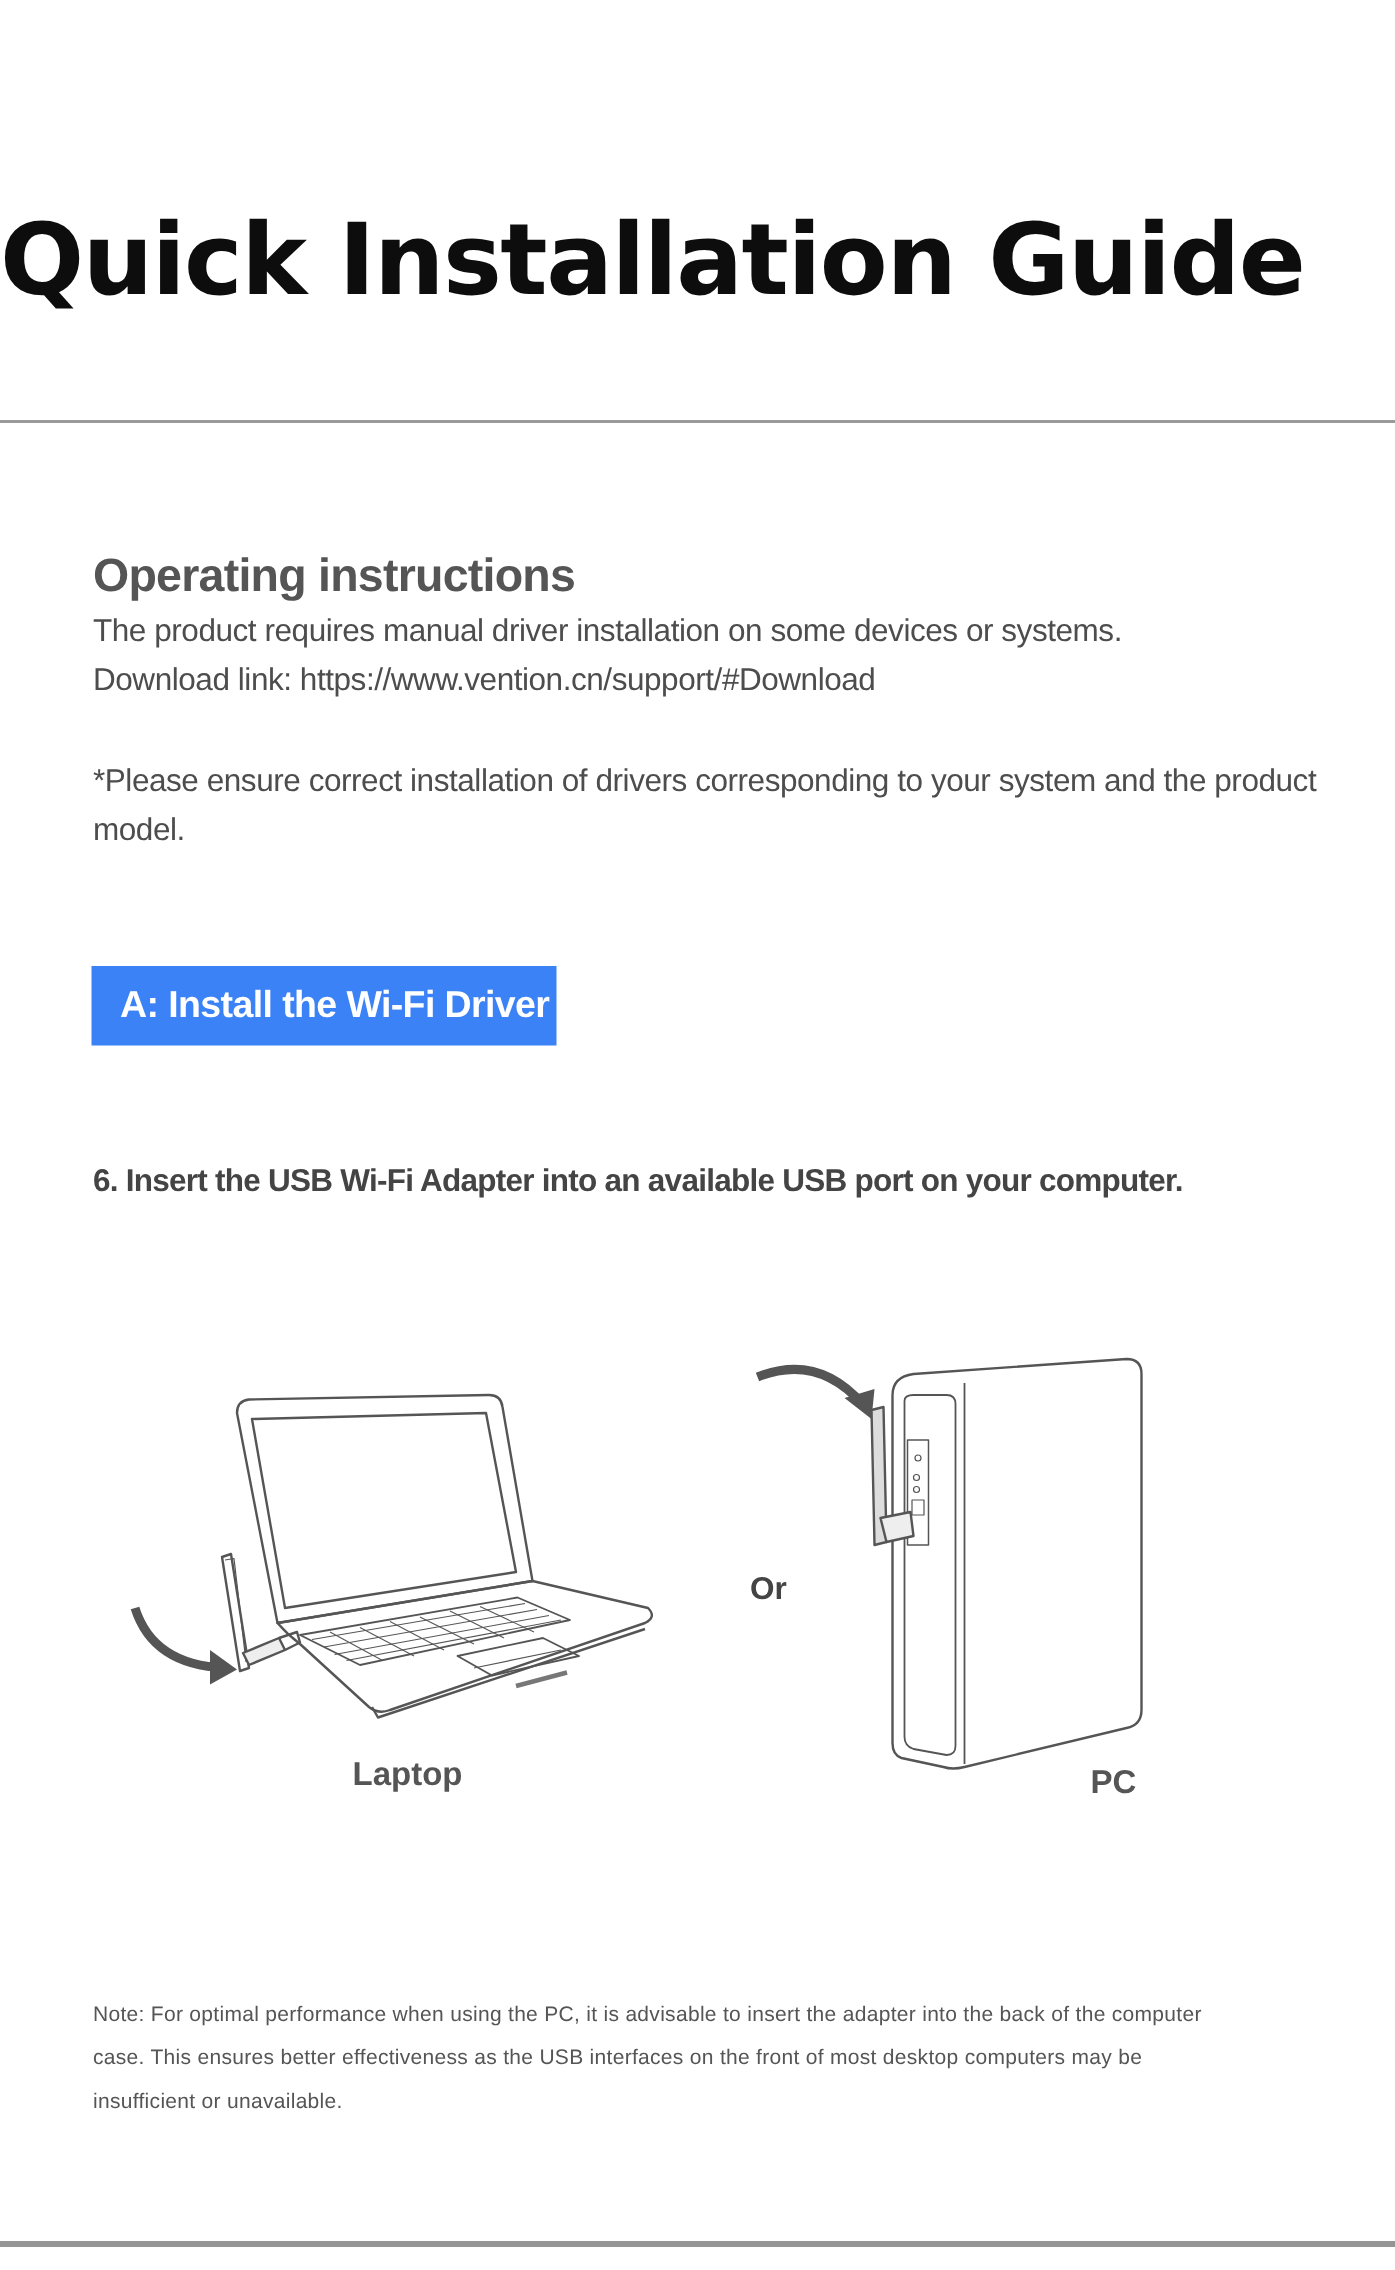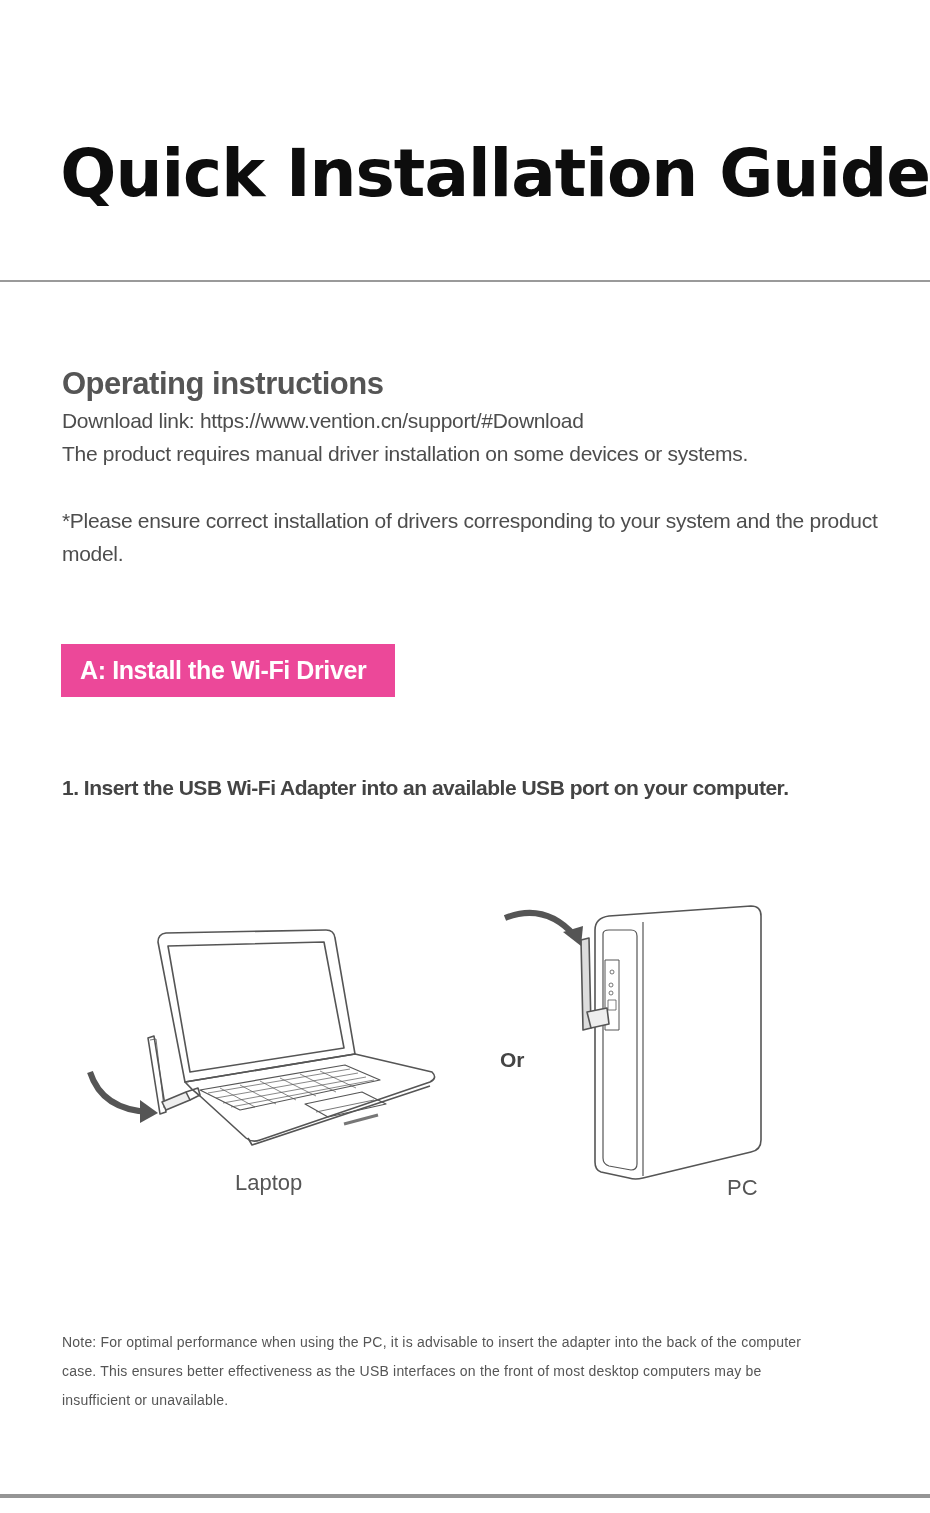--- a/index.html
+++ b/index.html
@@ -1,51 +1,51 @@
 <!DOCTYPE html>
 <html><head>
 <meta charset="utf-8">
 <style>
   html, body { margin: 0; padding: 0; background: #ffffff; }
   body { width: 930px; height: 1513px; position: relative; overflow: hidden; font-family: "Liberation Sans", sans-serif; color: #4a4a4a; }
-  .title { position: absolute; left: 0; width: 930px; top: 135px; text-align: right; font-family: "DejaVu Sans", sans-serif; font-weight: bold; font-size: 66px; color: #0d0d0d; letter-spacing: -1px; }
+  .title { position: absolute; left: 0; width: 930px; top: 135px; text-align: left; font-family: "DejaVu Sans", sans-serif; font-weight: bold; font-size: 66px; color: #0d0d0d; letter-spacing: -1px; }
   .divider { position: absolute; left: 0; width: 930px; height: 2px; background: #9a9a9a; }
   .divider.top { top: 280px; }
   .divider.bottom { top: 1494px; height: 4px; background: #959595; }
   .h2 { position: absolute; left: 62px; top: 366px; font-size: 31px; font-weight: bold; color: #555555; letter-spacing: -0.5px; }
   .para { position: absolute; left: 62px; font-size: 21px; line-height: 33px; color: #4d4d4d; letter-spacing: -0.3px; }
   .p1 { top: 404px; }
   .p2 { top: 504px; width: 830px; }
-  .badge { position: absolute; left: 61px; top: 644px; width: 334px; height: 53px; background: #ec4899; color: #ffffff; font-size: 25px; font-weight: bold; line-height: 53px; padding-left: 19px; box-sizing: border-box; letter-spacing: -0.4px; }
+  .badge { position: absolute; left: 61px; top: 644px; width: 310px; height: 53px; background: #3b82f6; color: #ffffff; font-size: 25px; font-weight: bold; line-height: 53px; padding-left: 19px; box-sizing: border-box; letter-spacing: -0.4px; }
   .step { position: absolute; left: 62px; top: 776px; font-size: 21px; font-weight: bold; color: #444444; letter-spacing: -0.5px; }
   .illus { position: absolute; }
   .laptop-svg { left: 80px; top: 920px; }
   .pc-svg { left: 495px; top: 900px; }
-  .caption { position: absolute; font-size: 22px; color: #555555; }
+  .caption { position: absolute; font-size: 22px; color: #555555; font-weight: bold; }
   .cap-laptop { left: 235px; top: 1170px; }
   .cap-pc { left: 727px; top: 1175px; }
   .or { position: absolute; left: 476px; top: 1048px; font-size: 21px; font-weight: bold; color: #444444; margin-left: 24px; }
   .note { position: absolute; left: 62px; top: 1328px; font-size: 14px; line-height: 29px; color: #555555; width: 760px; letter-spacing: 0.2px; }
 </style>
 </head>
 <body>
 
 <div class="title">Quick Installation Guide</div>
 <div class="divider top"></div>
 
 <div class="h2">Operating instructions</div>
 <div class="para p1">
+  <div>The product requires manual driver installation on some devices or systems.</div>
   <div>Download link: https://www.vention.cn/support/#Download</div>
-  <div>The product requires manual driver installation on some devices or systems.</div>
 </div>
 <div class="para p2">*Please ensure correct installation of drivers corresponding to your system and the product model.</div>
 
 <div class="badge">A: Install the Wi-Fi Driver</div>
 
-<div class="step">1. Insert the USB Wi-Fi Adapter into an available USB port on your computer.</div>
+<div class="step">6. Insert the USB Wi-Fi Adapter into an available USB port on your computer.</div>
 
 <svg class="illus laptop-svg" width="365" height="230" viewBox="0 0 365 230" fill="none" stroke="#555" stroke-width="1.6" stroke-linejoin="round">
 
   <path d="M78 22 Q78 14 86 13 L246 10 Q254 10 255 18 L275 134 L105 162 Z"></path>
   <path d="M88 26 L244 22 L264 128 L110 152 Z"></path>
 
   <path d="M105 162 L275 134 L352 152 Q358 158 350 162 L180 220 Q172 223 166 218 L120 176 Q112 170 105 162 Z"></path>
   <path d="M168 218 L172 225 L350 166"></path>
 
   <path d="M120 170 L265 145 L300 160 L160 190 Z" stroke-width="1.2"></path>

